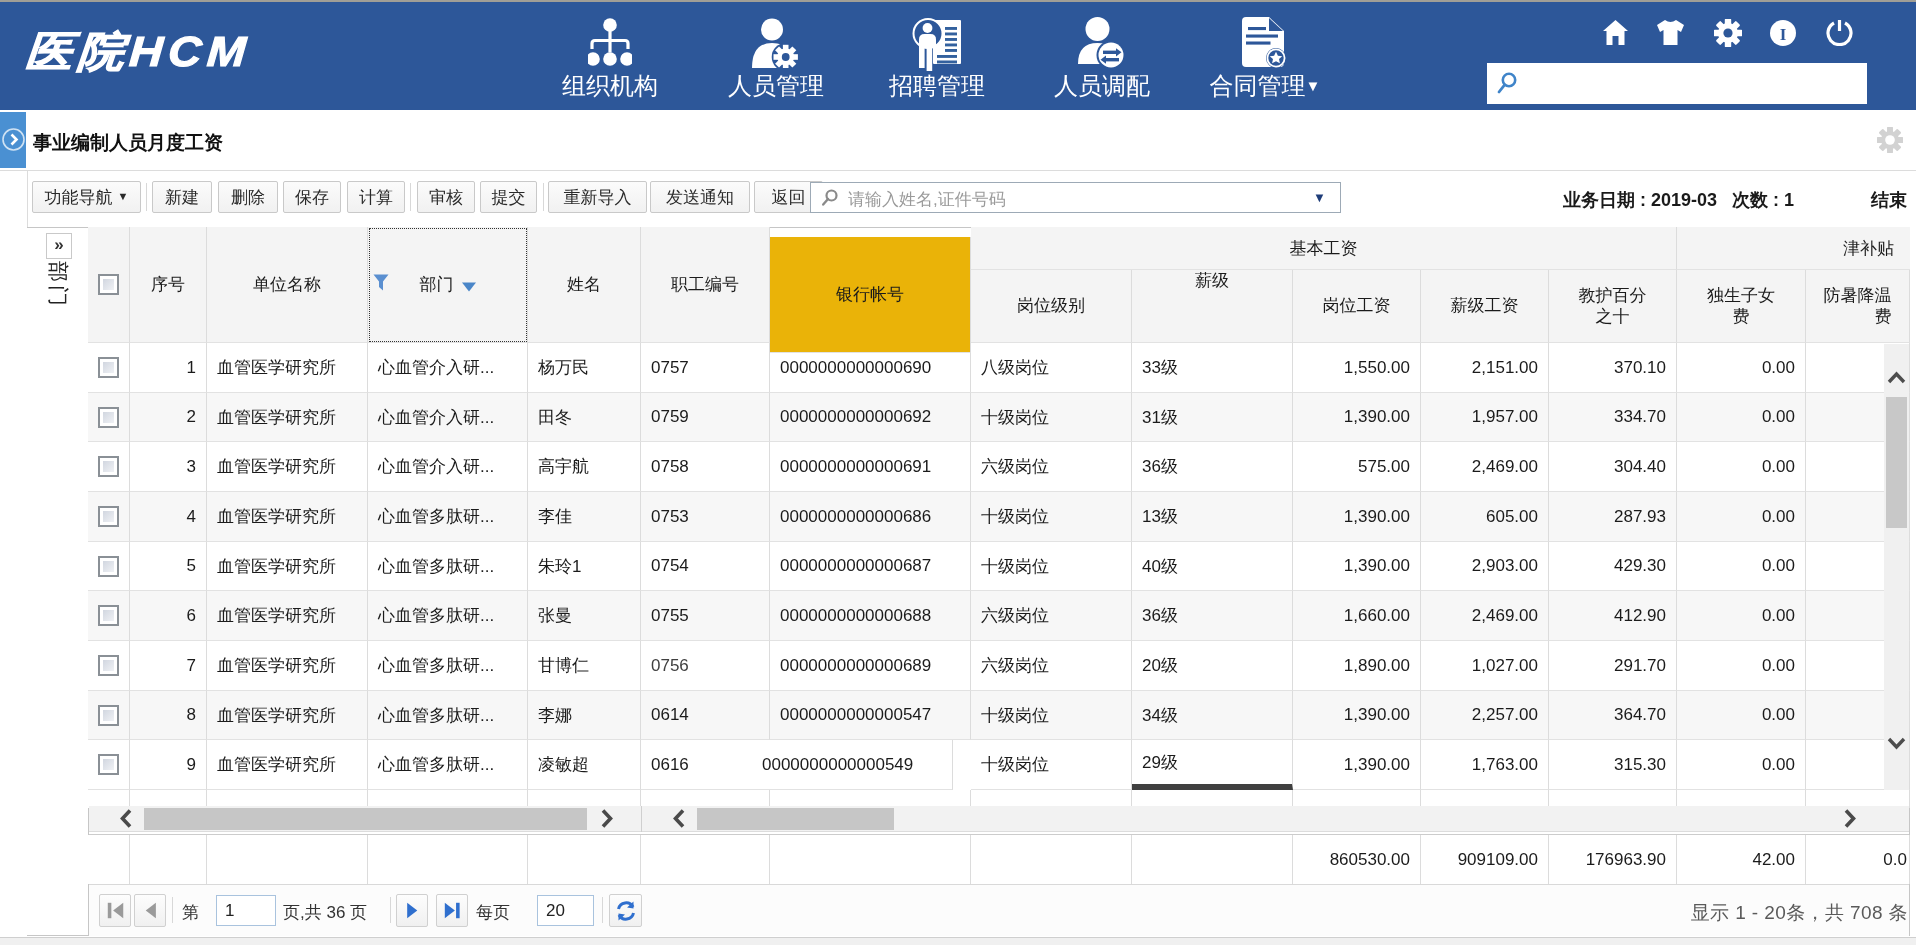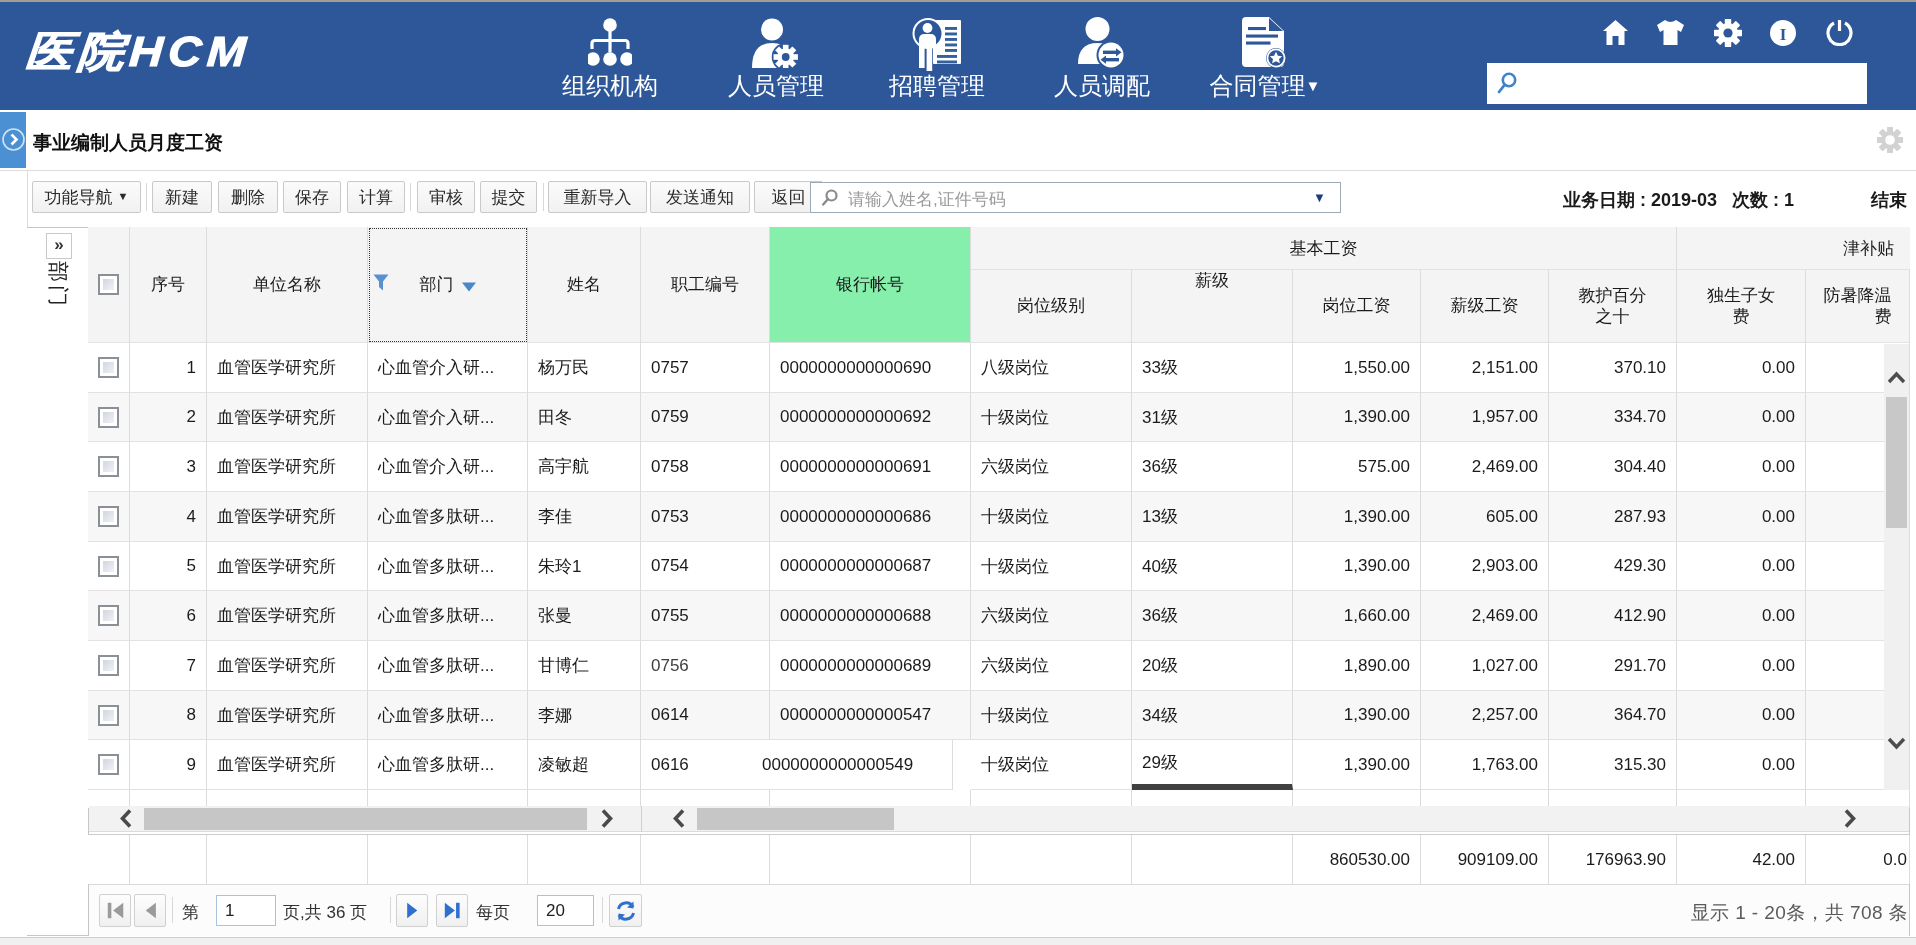--- a/index.html
+++ b/index.html
@@ -205,21 +205,21 @@
     <svg style="position:absolute;left:5px;top:47px;" width="16" height="17" viewBox="0 0 16 17">
       <path d="M0.5 0.5 L15.5 0.5 L10 7.5 L10 16.5 L6 13 L6 7.5 Z" fill="#5a8fd0"></path>
     </svg>
     <span>部门</span>
     <svg style="margin-left:8px;margin-top:4px;" width="14" height="10" viewBox="0 0 14 10">
       <path d="M0 0.5 L14 0.5 L7 9.5 Z" fill="#4a86c8"></path>
     </svg>
   </div>
 <div style="position:absolute;left:528px;top:227px;width:113px;height:116px;background:#f4f4f4;border-right:1px solid #dcdcdc;border-bottom:1px solid #e2e2e2;display:flex;align-items:center;justify-content:center;font-size:17px;color:#1b1b1b;box-sizing:border-box;overflow:hidden;white-space:nowrap;z-index:3;">姓名</div>
 <div style="position:absolute;left:641px;top:227px;width:129px;height:116px;background:#f4f4f4;border-right:1px solid #dcdcdc;border-bottom:1px solid #e2e2e2;display:flex;align-items:center;justify-content:center;font-size:17px;color:#1b1b1b;box-sizing:border-box;overflow:hidden;white-space:nowrap;z-index:3;">职工编号</div>
-<div style="position:absolute;left:770px;top:227px;width:201px;height:116px;background:#86efac;border-right:1px solid #dcdcdc;border-bottom:1px solid #e2e2e2;display:flex;align-items:center;justify-content:center;font-size:17px;color:#1b1b1b;box-sizing:border-box;overflow:hidden;white-space:nowrap;z-index:3;">银行帐号</div>
+<div style="position:absolute;left:770px;top:237px;width:201px;height:116px;background:#eab308;border-right:1px solid #dcdcdc;border-bottom:1px solid #e2e2e2;display:flex;align-items:center;justify-content:center;font-size:17px;color:#1b1b1b;box-sizing:border-box;overflow:hidden;white-space:nowrap;z-index:3;">银行帐号</div>
 <div style="position:absolute;left:88px;top:343px;width:42px;height:50px;background:#fff;border-right:1px solid #dcdcdc;border-bottom:1px solid #e2e2e2;display:flex;align-items:center;justify-content:center;font-size:17px;color:#1b1b1b;box-sizing:border-box;overflow:hidden;white-space:nowrap;">
     <div class="chk"></div>
   </div>
 <div style="position:absolute;left:130px;top:343px;width:77px;height:50px;background:#fff;border-right:1px solid #dcdcdc;border-bottom:1px solid #e2e2e2;display:flex;align-items:center;justify-content:flex-end;padding-right:10px;font-size:17px;color:#1b1b1b;box-sizing:border-box;overflow:hidden;white-space:nowrap;">1</div>
 <div style="position:absolute;left:207px;top:343px;width:161px;height:50px;background:#fff;border-right:1px solid #dcdcdc;border-bottom:1px solid #e2e2e2;display:flex;align-items:center;justify-content:flex-start;padding-left:10px;font-size:17px;color:#1b1b1b;box-sizing:border-box;overflow:hidden;white-space:nowrap;">血管医学研究所</div>
 <div style="position:absolute;left:368px;top:343px;width:160px;height:50px;background:#fff;border-right:1px solid #dcdcdc;border-bottom:1px solid #e2e2e2;display:flex;align-items:center;justify-content:flex-start;padding-left:10px;font-size:17px;color:#1b1b1b;box-sizing:border-box;overflow:hidden;white-space:nowrap;">心血管介入研...</div>
 <div style="position:absolute;left:528px;top:343px;width:113px;height:50px;background:#fff;border-right:1px solid #dcdcdc;border-bottom:1px solid #e2e2e2;display:flex;align-items:center;justify-content:flex-start;padding-left:10px;font-size:17px;color:#1b1b1b;box-sizing:border-box;overflow:hidden;white-space:nowrap;">杨万民</div>
 <div style="position:absolute;left:641px;top:343px;width:129px;height:50px;background:#fff;border-right:1px solid #dcdcdc;border-bottom:1px solid #e2e2e2;display:flex;align-items:center;justify-content:flex-start;padding-left:10px;font-size:17px;color:#1b1b1b;box-sizing:border-box;overflow:hidden;white-space:nowrap;">0757</div>
 <div style="position:absolute;left:770px;top:343px;width:201px;height:50px;background:#fff;border-right:1px solid #dcdcdc;border-bottom:1px solid #e2e2e2;display:flex;align-items:center;justify-content:flex-start;padding-left:10px;font-size:17px;color:#1b1b1b;box-sizing:border-box;overflow:hidden;white-space:nowrap;">0000000000000690</div>
 <div style="position:absolute;left:971px;top:343px;width:161px;height:50px;background:#fff;border-right:1px solid #dcdcdc;border-bottom:1px solid #e2e2e2;display:flex;align-items:center;justify-content:flex-start;padding-left:10px;font-size:17px;color:#1b1b1b;box-sizing:border-box;overflow:hidden;white-space:nowrap;">八级岗位</div>

